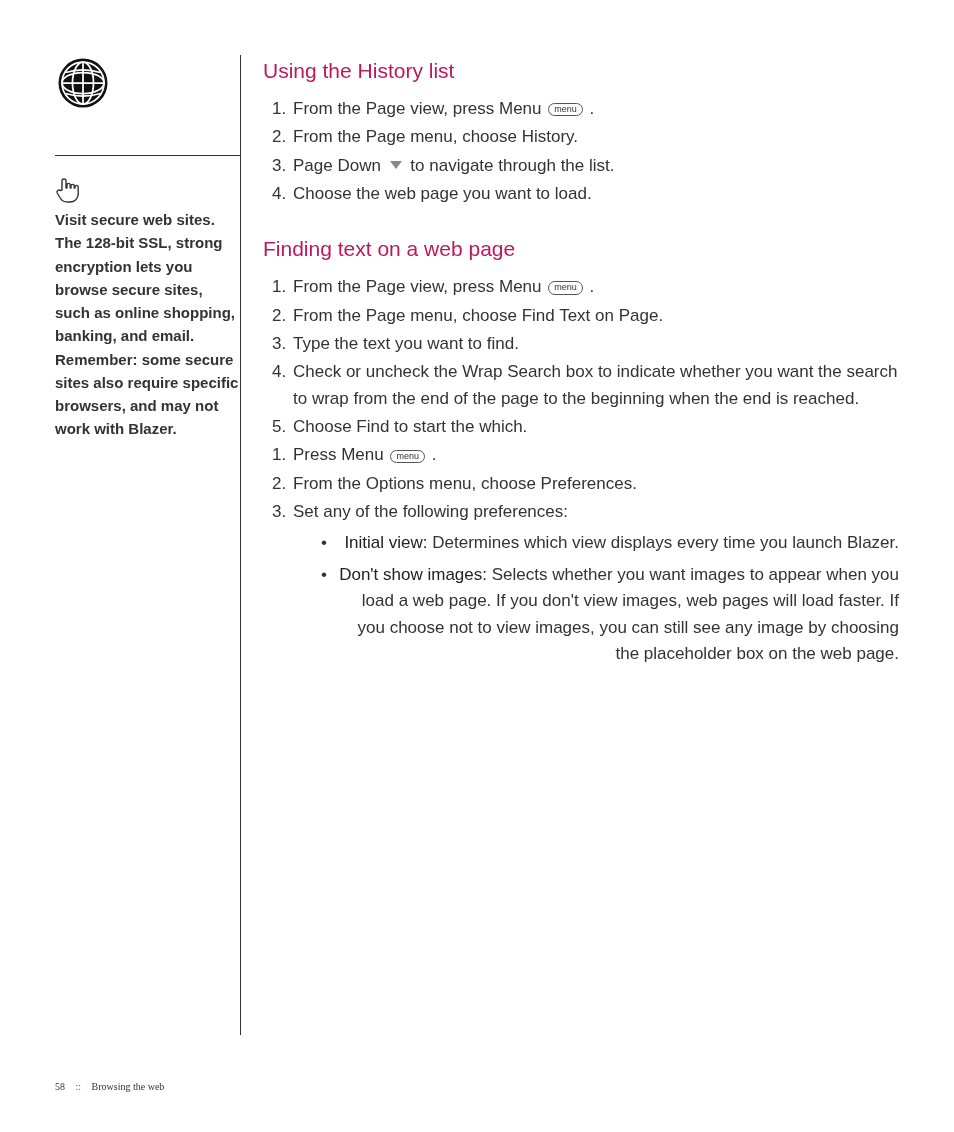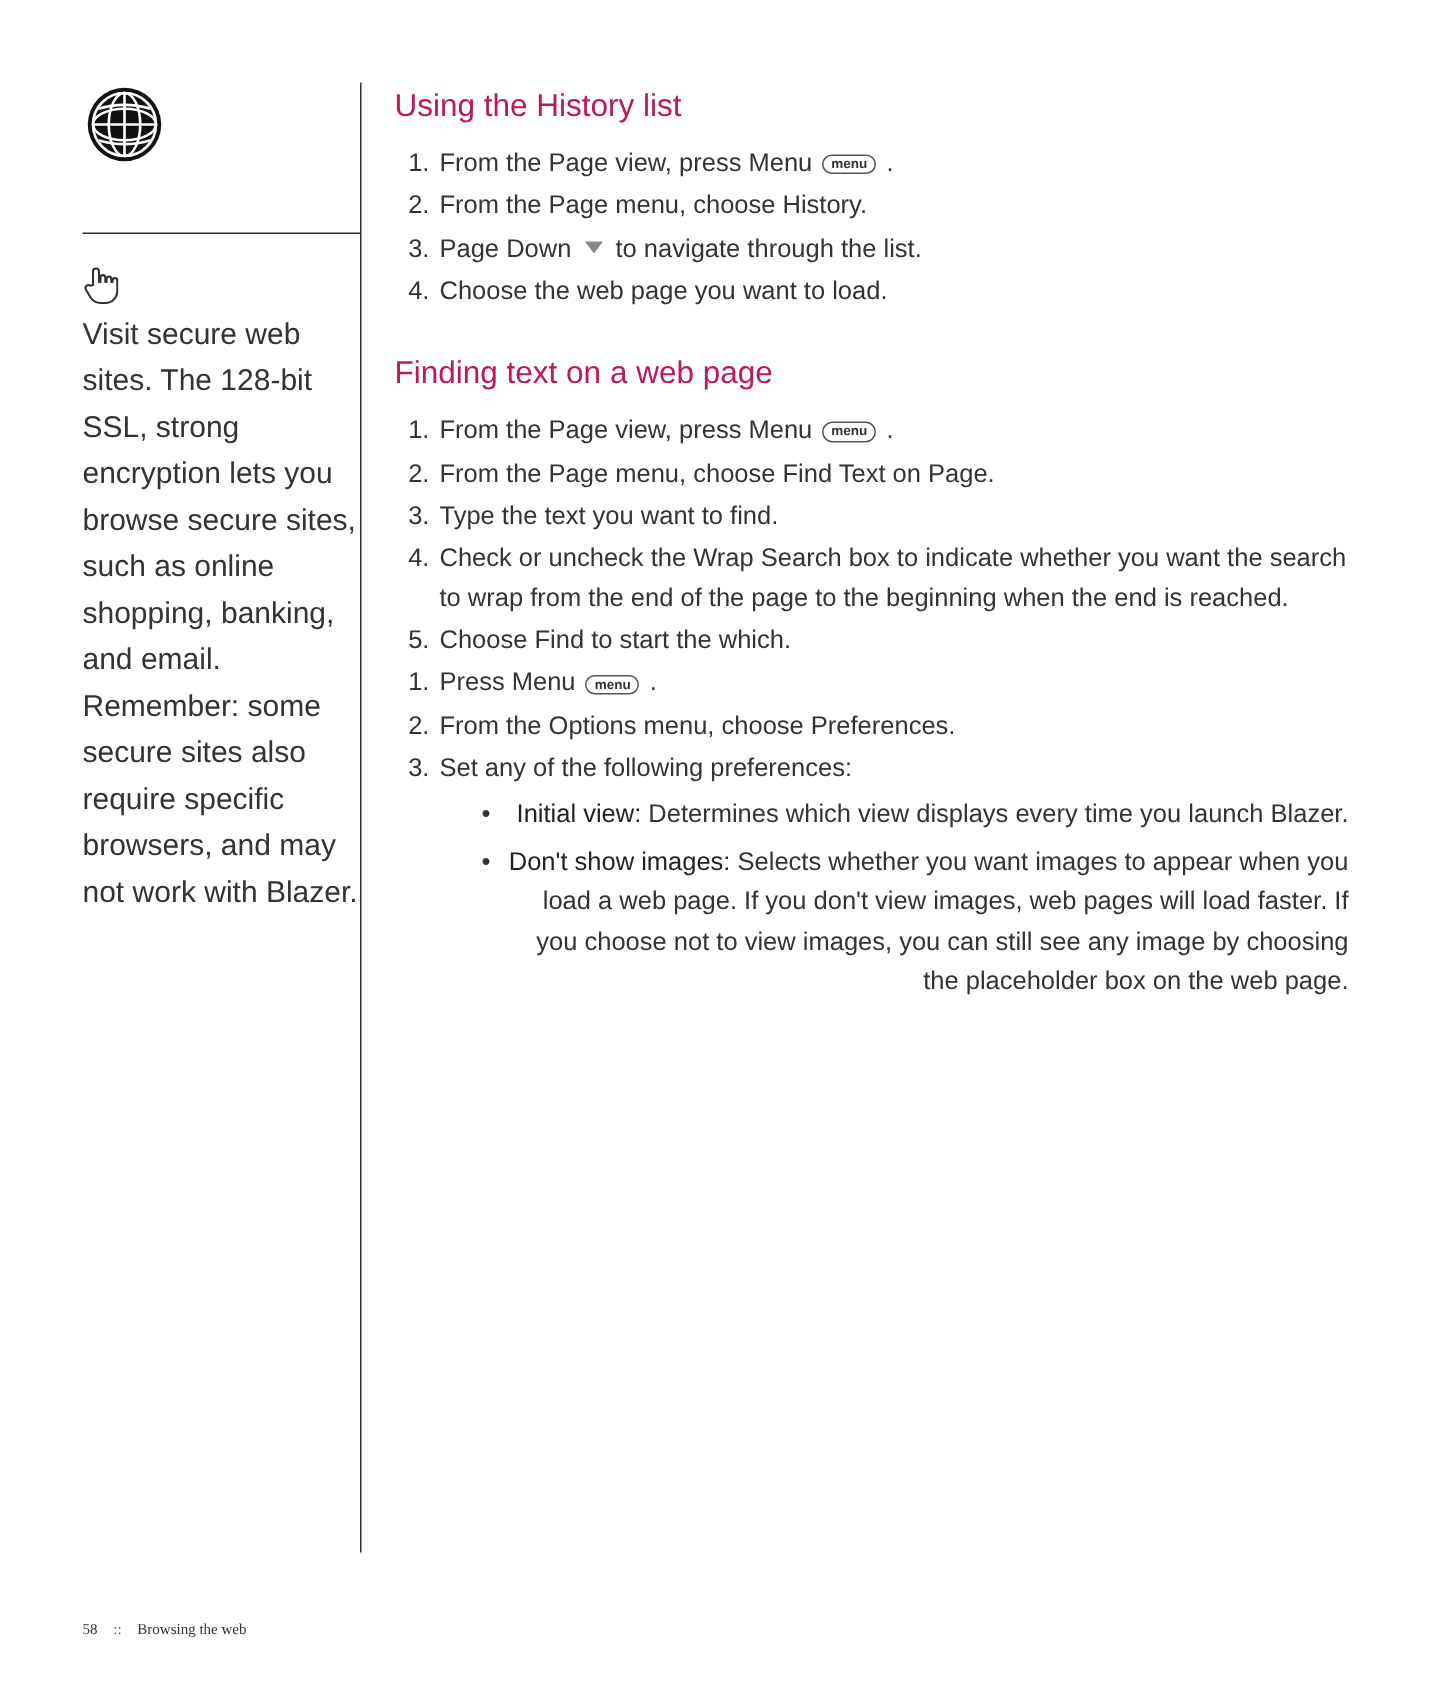--- a/index.html
+++ b/index.html
@@ -18,26 +18,26 @@
     padding: 55px 55px 0 55px;
   }
   .columns {
     display: flex;
     align-items: stretch;
   }
   .sidebar {
     width: 185px;
     flex-shrink: 0;
     box-sizing: border-box;
-    font-size: 20px;
+    font-size: 15px;
     line-height: 1.55;
     color: #333;
     font-family: "Helvetica Neue Condensed", "Arial Narrow", Arial, sans-serif;
     font-stretch: condensed;
-    font-weight: 400;
+    font-weight: 700;
   }
   .sidebar-top {
     height: 100px;
   }
   .sidebar hr {
     border: none;
     border-top: 1px solid #333;
     margin: 0 0 20px 0;
   }
   .tip-icon {
@@ -99,21 +99,21 @@
     vertical-align: middle;
     margin: 0 2px;
   }
   .menu-key .pill {
     display: inline-block;
     border: 1px solid #555;
     border-radius: 9px;
     font-size: 9px;
     line-height: 1;
     padding: 1px 5px 1.5px 5px;
-    font-weight: 700;
+    font-weight: 400;
     font-family: Helvetica, Arial, sans-serif;
     color: #333;
     position: relative;
     top: -2px;
     text-align: right;
   }
   .down-arrow {
     display: inline-block;
     width: 0;
     height: 0;

